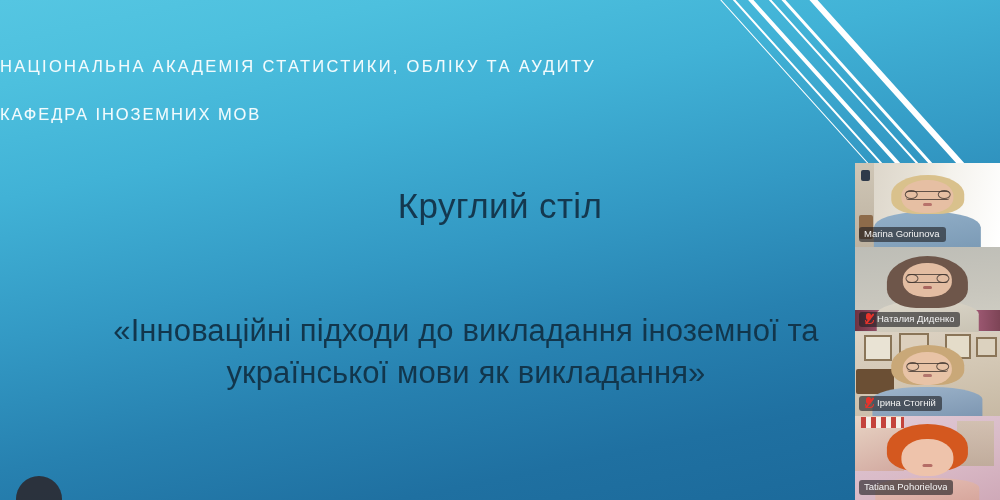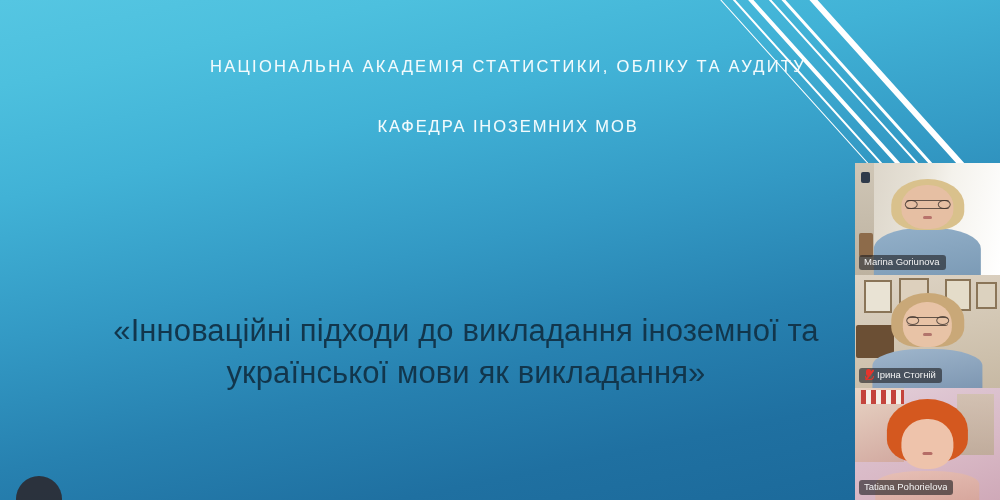--- a/index.html
+++ b/index.html
@@ -42,30 +42,29 @@
     position: absolute;
     background: #ffffff;
     transform-origin: top left;
     transform: rotate(48deg);
     border-radius: 1px;
   }
 
   
   .slide-head {
     position: absolute;
-    left: 16px; right: 0;
-    text-align: center;
+    left: 0; right: 0;
     color: #f2fbfd;
     font-weight: 400;
     letter-spacing: 2.0px;
     white-space: nowrap;
     text-shadow: 0 0 1px rgba(255,255,255,0.25);
   }
   #head-line1 { top: 57px;  font-size: 16.5px; letter-spacing: 2.3px; }
-  #head-line2 { top: 105px; font-size: 16.5px; letter-spacing: 1.9px; margin-top: 12px; }
+  #head-line2 { top: 105px; font-size: 16.5px; letter-spacing: 1.9px; }
 
   #slide-subject {
     position: absolute;
     top: 186px; left: 0; right: 0;
     text-align: center;
     color: #14384f;
     font-size: 35px;
     font-weight: 400;
     letter-spacing: 0.4px;
   }
@@ -201,20 +200,21 @@
       <div class="ln" style="left:792px; top:-6px;  width:760px; height:2.0px;"></div>
       <div class="ln" style="left:774px; top:-6px;  width:760px; height:4.0px;"></div>
       <div class="ln" style="left:756px; top:-6px;  width:760px; height:1.6px;"></div>
       <div class="ln" style="left:742px; top:-6px;  width:760px; height:1.2px;"></div>
     </div>
 
     <div class="slide-head" id="head-line1">НАЦІОНАЛЬНА  АКАДЕМІЯ  СТАТИСТИКИ,  ОБЛІКУ  ТА АУДИТУ</div>
 
     <div class="slide-head" id="head-line2">КАФЕДРА ІНОЗЕМНИХ МОВ</div>
 
+    <div id="slide-subject">Круглий стіл</div>
 
     <div id="slide-title">«Інноваційні підходи до викладання іноземної та української мови як викладання»</div>
 
     <div id="corner-blob"></div>
   </div>
 
   <div id="filmstrip">
 
     <div class="tile speaking">
       <div class="tile-video">
@@ -228,20 +228,41 @@
           <div class="head" style="top:20%;width:36%;height:39%;background:#e6bfa3;"></div>
           <div class="glasses" style="top:33%;width:30%;"></div>
           <div style="position:absolute;left:50%;transform:translateX(-50%);top:47%;width:9px;height:3px;background:#b8736b;border-radius:2px;"></div>
         </div>
       </div>
       <div class="nameplate">
         <span class="nm">Marina Goriunova</span>
       </div>
     </div>
 
+    <div class="tile">
+      <div class="tile-video">
+        <div class="room" style="background:linear-gradient(175deg,#bdbdb6 0%,#c8c6bd 55%,#d2d0c6 100%);"></div>
+        <div class="room" style="top:74%;height:26%;background:linear-gradient(90deg,#6e3242,#b36a86 30%,#d78fae 55%,#a9607d 78%,#7d4456);"></div>
+        <div class="person" style="bottom:0;width:100%;height:100%;">
+          <div class="torso" style="bottom:0;width:70%;height:36%;background:linear-gradient(170deg,#ddd8cb,#c9c3b4);"></div>
+          <div class="hair" style="top:10%;width:56%;height:62%;background:#6e564a;"></div>
+          <div class="head" style="top:19%;width:34%;height:40%;background:#e3bda2;"></div>
+          <div class="glasses" style="top:32%;width:29%;"></div>
+          <div style="position:absolute;left:50%;transform:translateX(-50%);top:46%;width:9px;height:3px;background:#a9665f;border-radius:2px;"></div>
+        </div>
+      </div>
+      <div class="nameplate">
+        <span class="mic-muted">
+          <span class="cap"></span>
+            <span class="base"></span>
+            <span class="slash"></span>
+        </span>
+        <span class="nm">Наталия Диденко</span>
+      </div>
+    </div>
 
     <div class="tile">
       <div class="tile-video">
         <div class="room" style="background:linear-gradient(170deg,#ddd3c4 0%,#d3c7b4 50%,#c7b9a4 100%);"></div>
         <div style="position:absolute;left:6%;top:4%;width:17%;height:26%;border:2px solid #8a7558;background:#e9e3d4;"></div>
         <div style="position:absolute;left:30%;top:2%;width:18%;height:24%;border:2px solid #8a7558;background:#ddd0bd;"></div>
         <div style="position:absolute;right:20%;top:3%;width:15%;height:25%;border:2px solid #8a7558;background:#e4dcc9;"></div>
         <div style="position:absolute;right:2%;top:6%;width:12%;height:20%;border:2px solid #8a7558;background:#dcd2bf;"></div>
         <div style="position:absolute;left:1%;top:44%;width:26%;height:30%;background:#6b4f34;border-radius:2px;"></div>
         <div class="person" style="bottom:0;width:100%;height:100%;">

